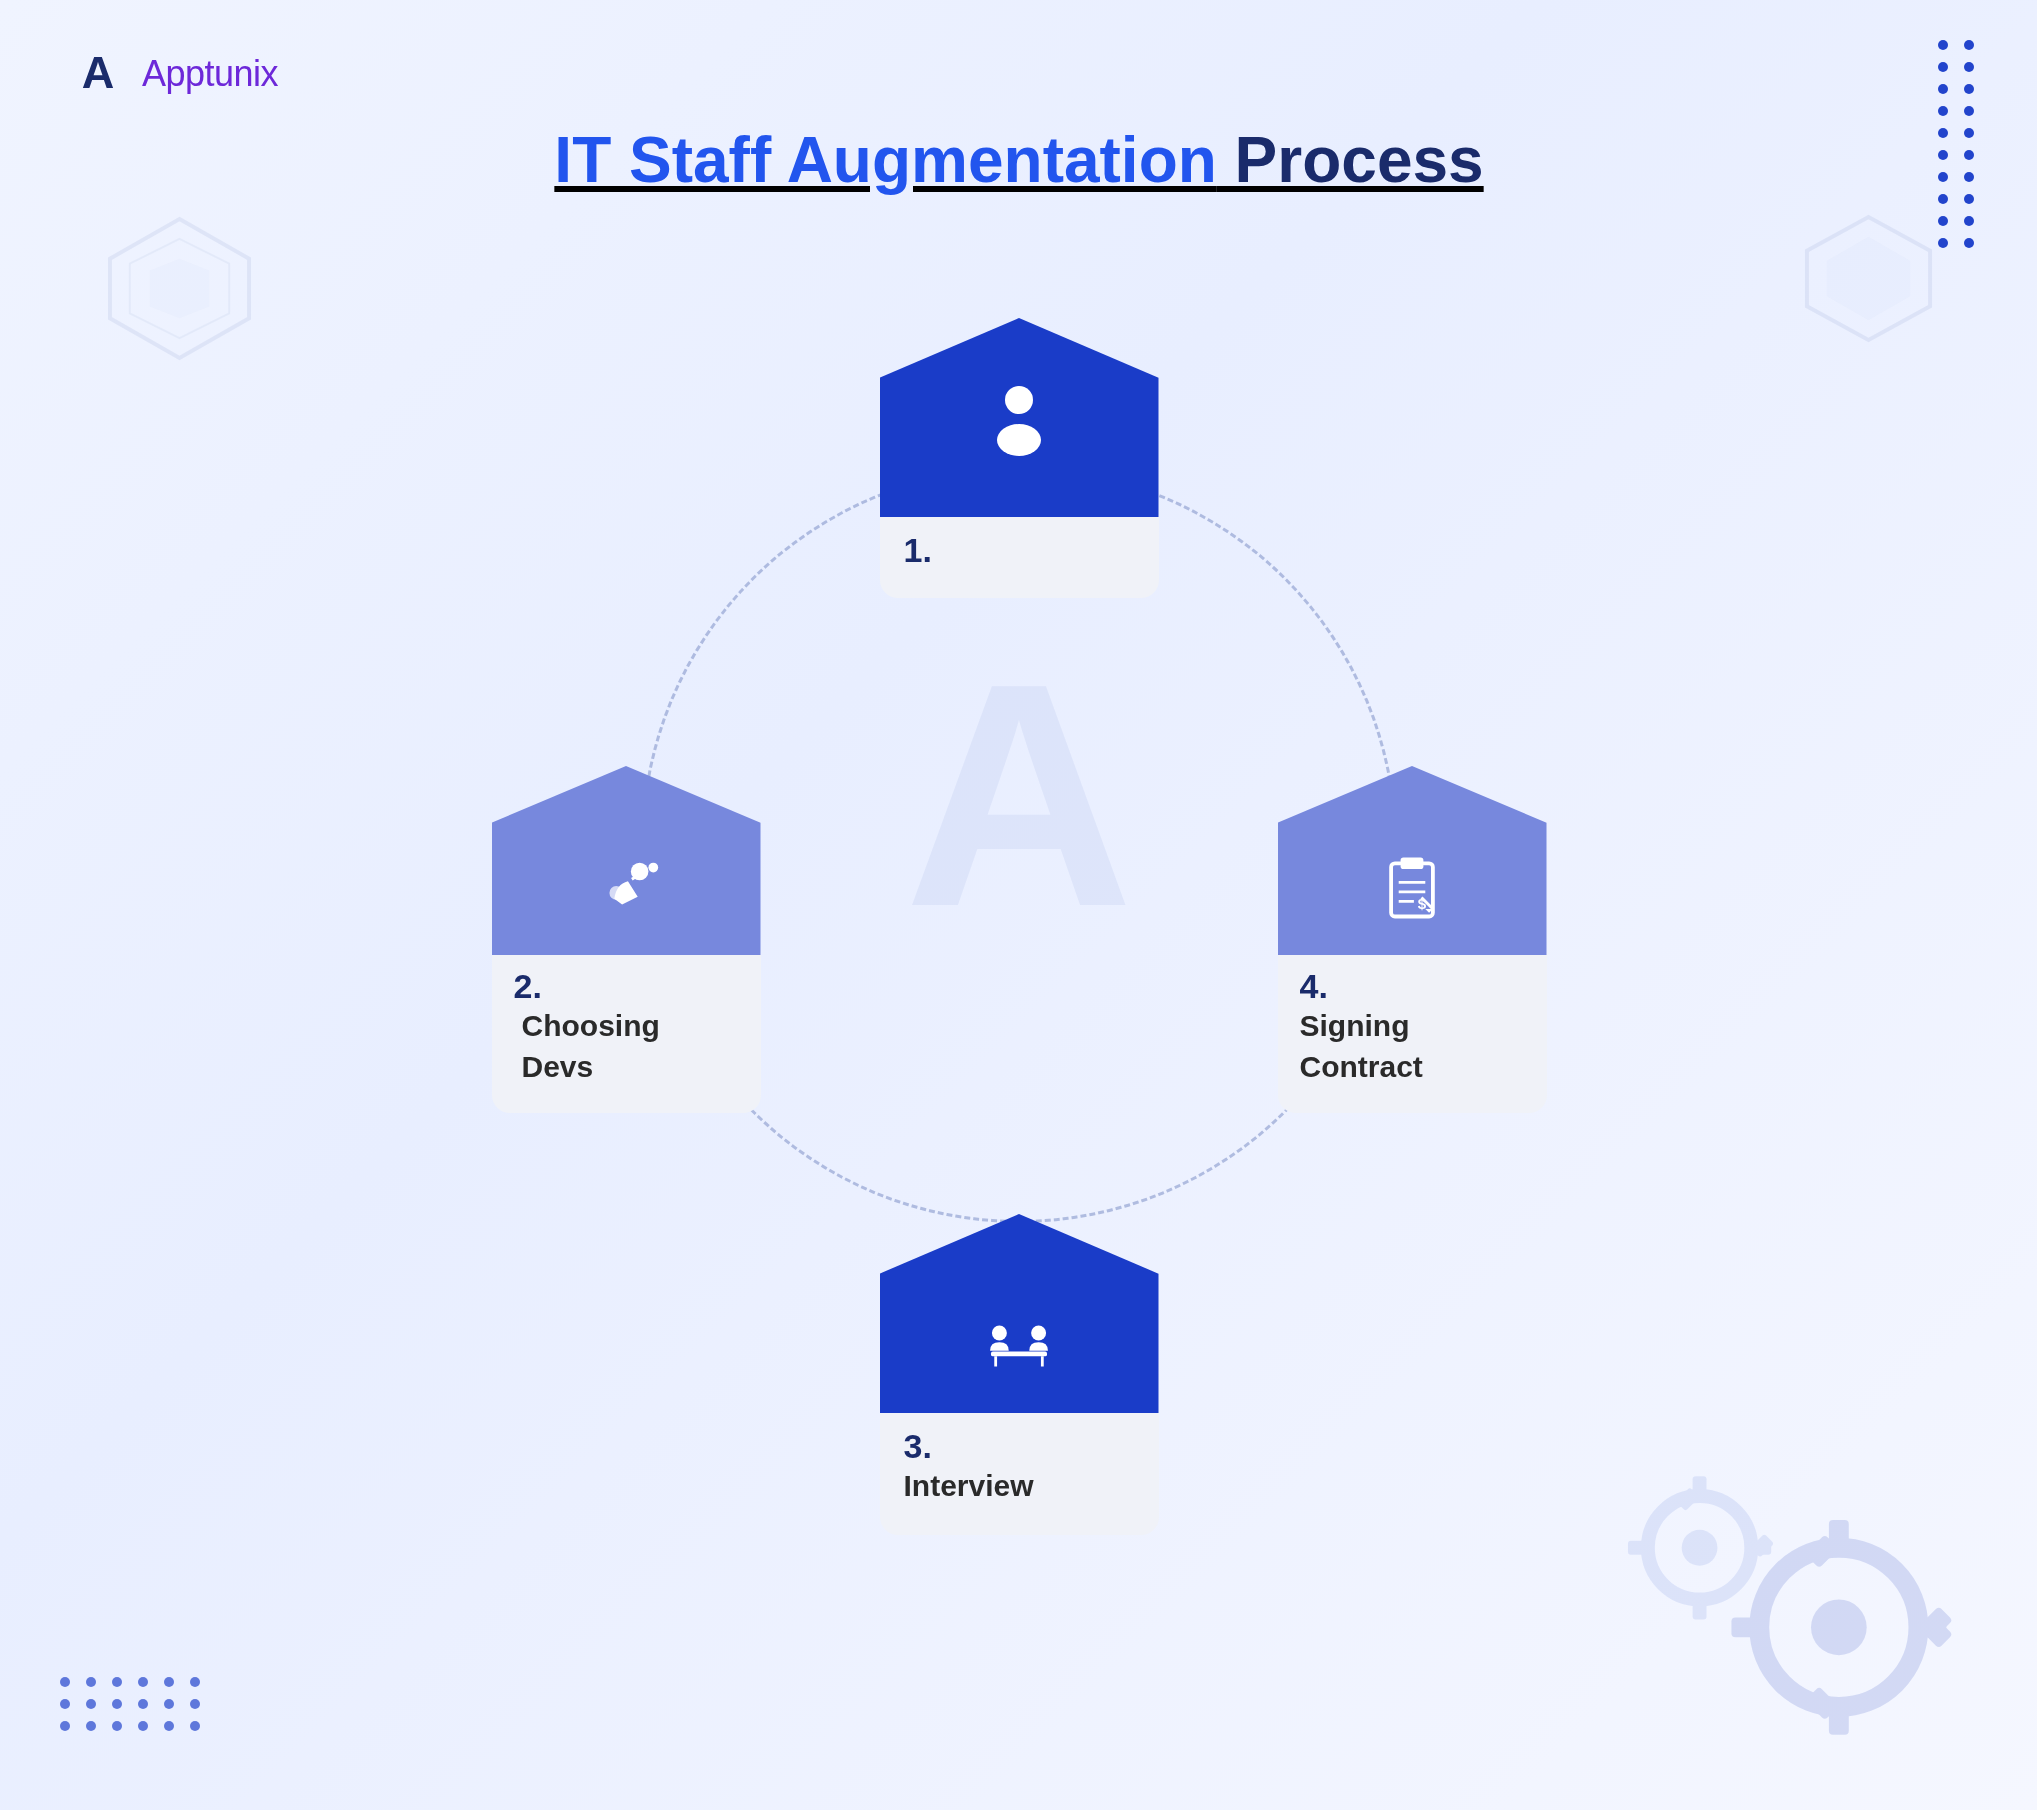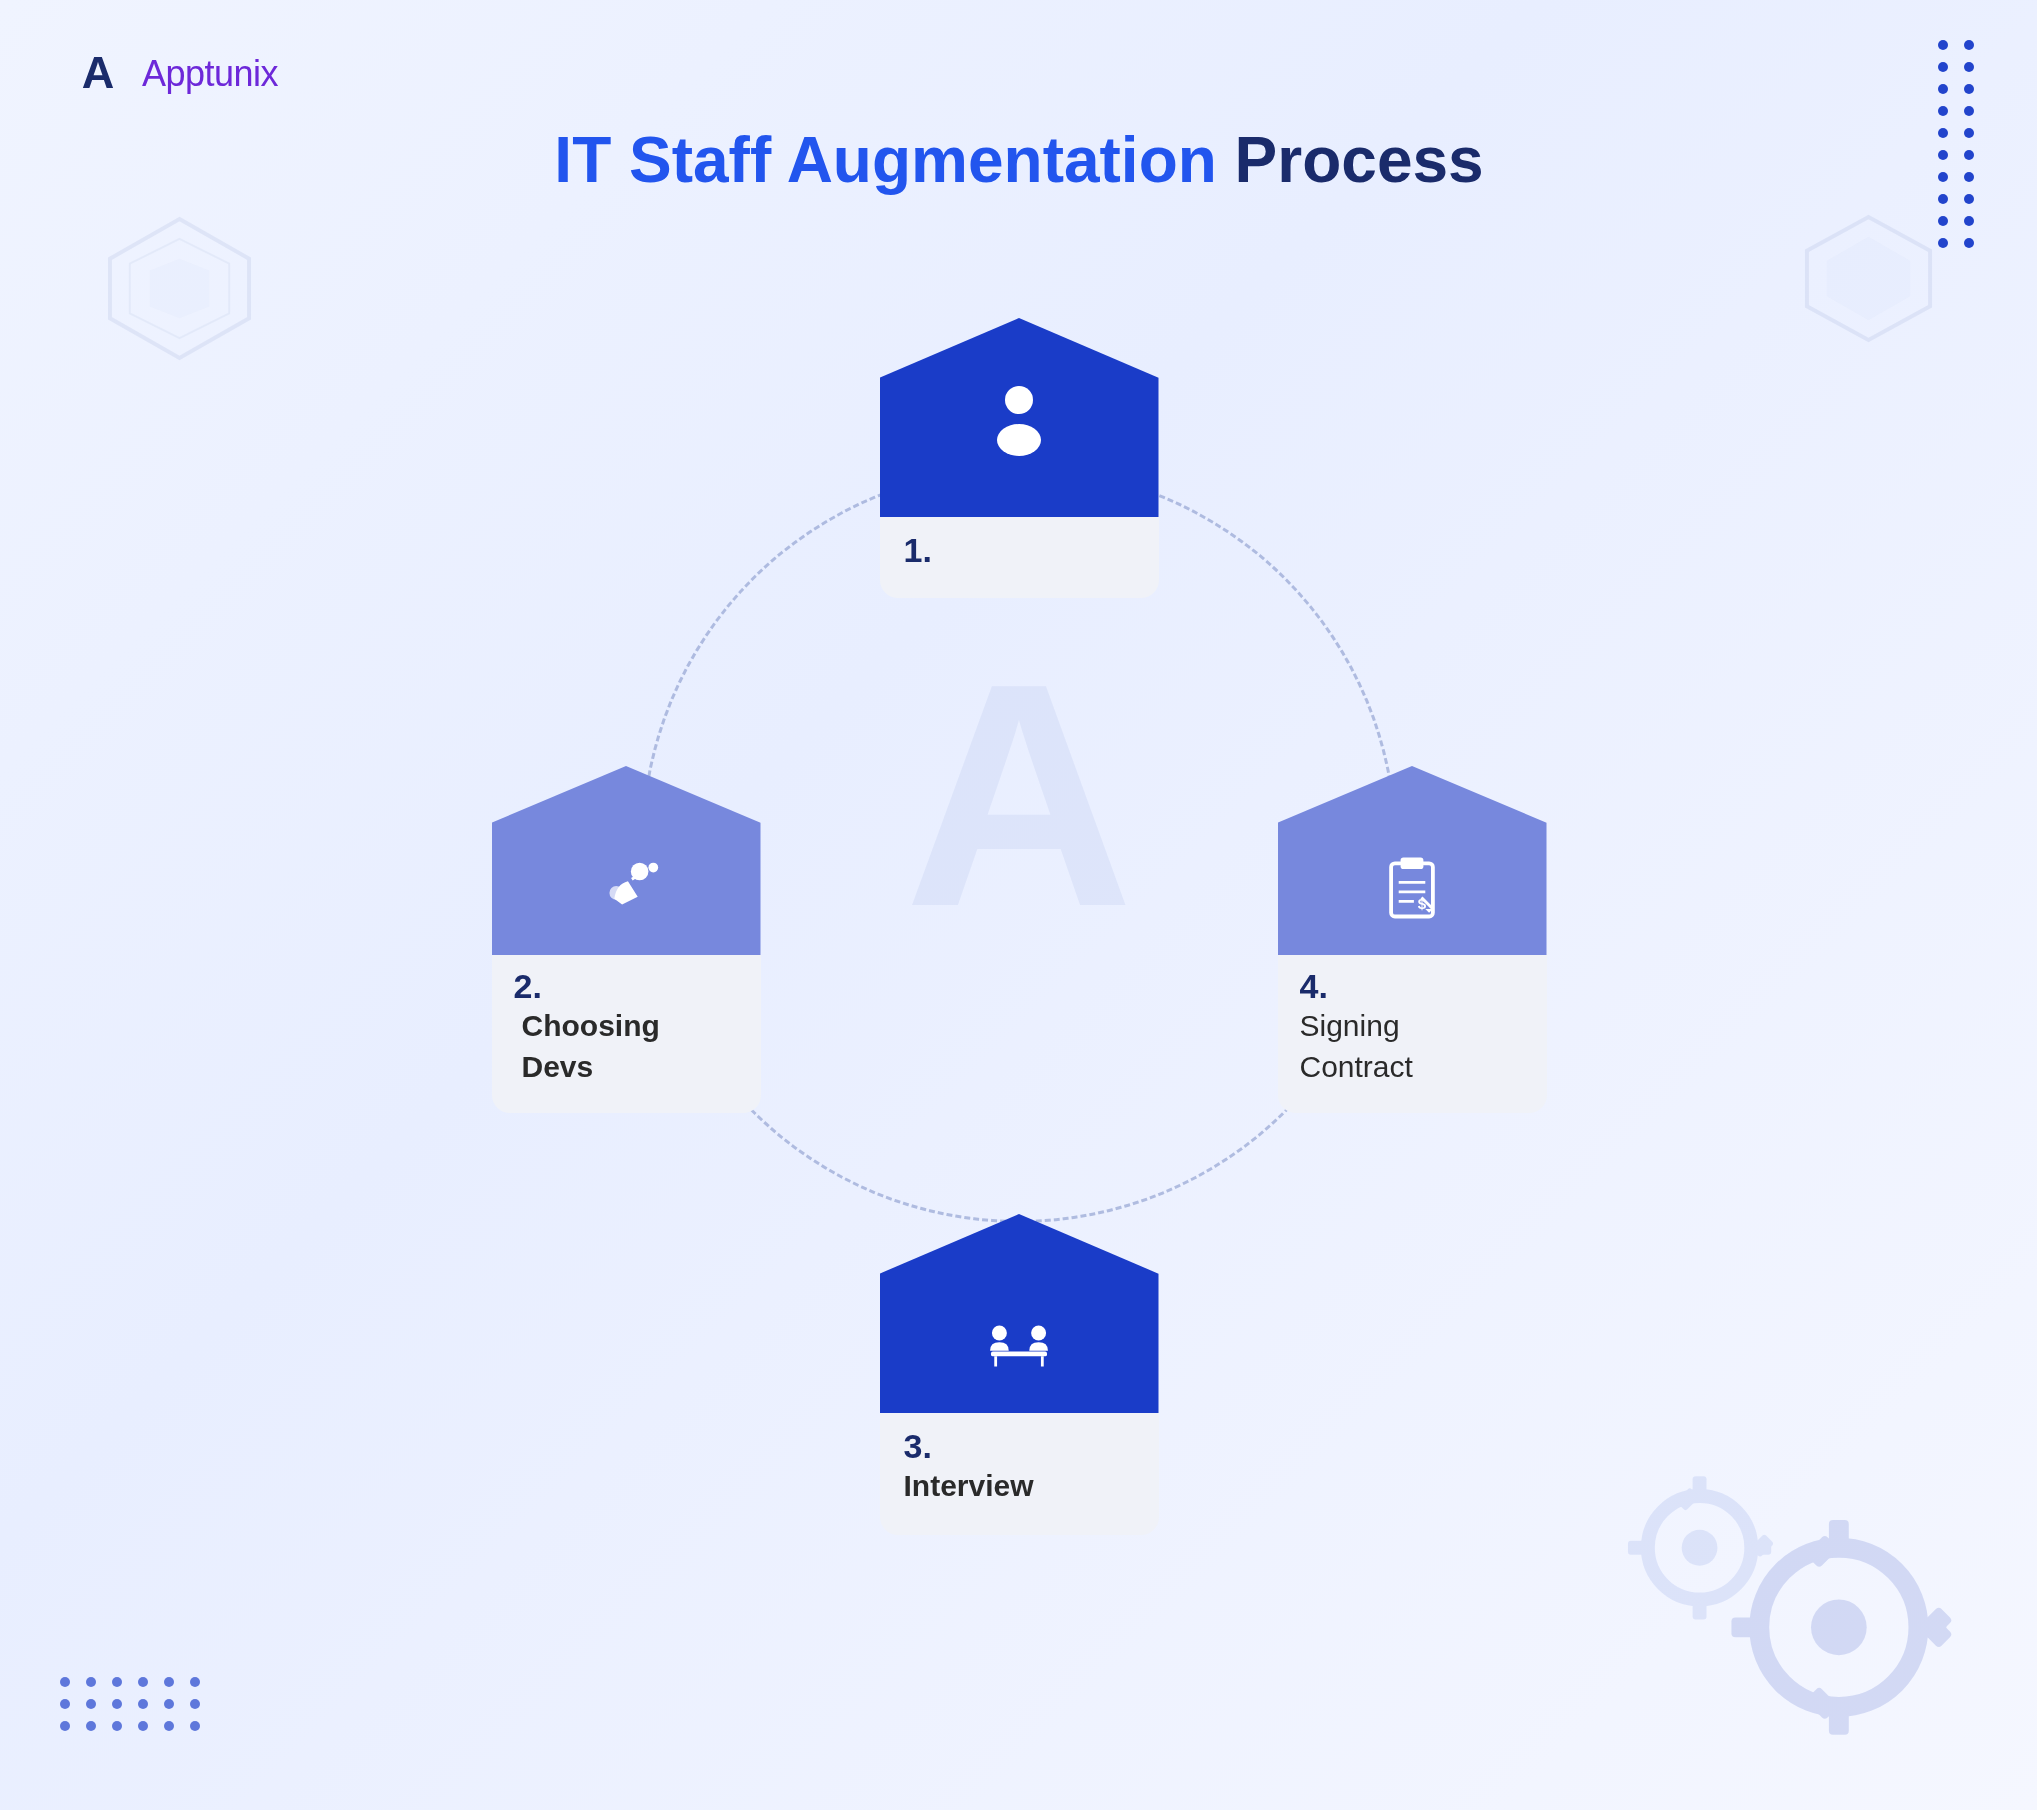--- a/index.html
+++ b/index.html
@@ -92,20 +92,21 @@
       opacity: 0.3;
     }
 
     
     .main-title {
       position: absolute;
       top: 119px;
       left: 0;
       right: 0;
       text-align: center;
+      text-decoration: underline;
     }
     .main-title h1 {
       font-size: 64px;
       font-weight: 700;
       color: #1a2b6b;
       line-height: 1.3;
     }
     .main-title h1 .highlight {
       color: #2255ee;
     }
@@ -310,21 +311,21 @@
           <line x1="26" y1="54" x2="42" y2="54" stroke="white" stroke-width="3"></line>
 
           <text x="46" y="62" font-size="16" fill="white" font-weight="bold">$</text>
 
           <line x1="50" y1="50" x2="62" y2="62" stroke="white" stroke-width="3"></line>
           <polygon points="62,62 58,66 54,62" fill="white"></polygon>
         </svg>
       </div>
       <div style="width:269px; background:#f0f2f8; border-radius:0 0 18px 18px; padding:14px 22px 26px 22px; margin-top:-2px;">
         <div style="font-size:34px; font-weight:700; color:#1a2b6b;">4.</div>
-        <div style="font-size:30px; font-weight:400; color:#2a2a2a; line-height:1.35;">Signing<br>Contract</div>
+        <div style="font-size:30px; font-weight:700; color:#2a2a2a; line-height:1.35;">Signing<br>Contract</div>
       </div>
     </div>
   </div>
 
   <div style="position:absolute; top:896px; left:50%; transform:translateX(-50%);">
     <div style="width:308px; display:flex; flex-direction:column; align-items:center;">
       <div style="width:279px; height:199px; background:#1a3cc8; clip-path:polygon(50% 0%, 100% 30%, 100% 100%, 0% 100%, 0% 30%); display:flex; align-items:center; justify-content:center; padding-top:32px;">
 
         <svg width="84" height="84" viewBox="0 0 90 80" fill="white" style="margin-top:32px;">
 

